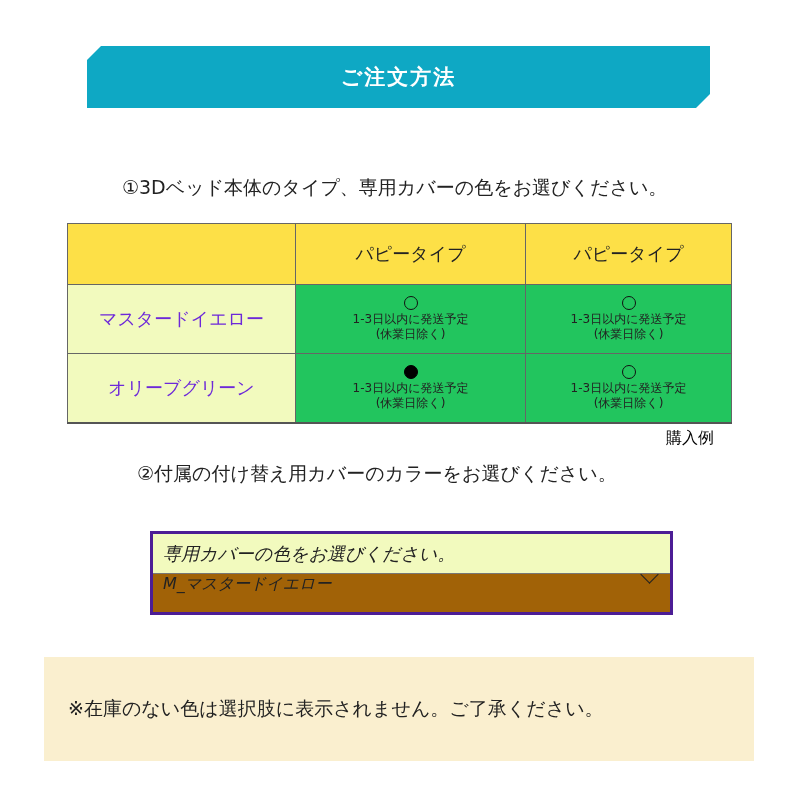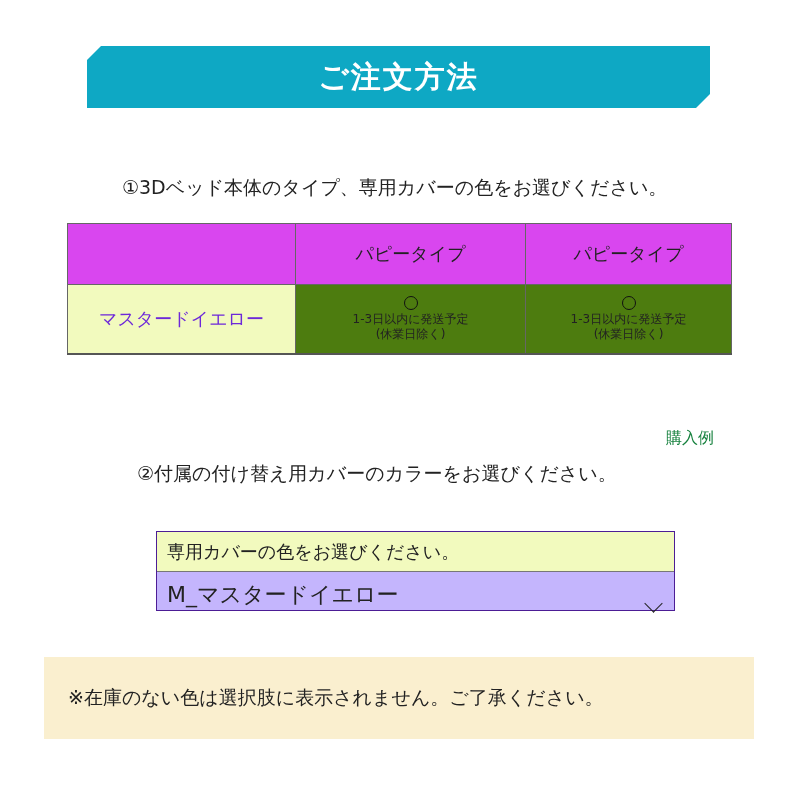--- a/index.html
+++ b/index.html
@@ -6,47 +6,47 @@
   body {
     width:800px; height:800px; background:#ffffff; position:relative; overflow:hidden;
     font-family: "DejaVu Sans", "Liberation Sans", sans-serif; color:#222;
   }
   .banner {
     position:absolute; left:87px; top:46px; width:623px; height:62px;
     background:#0ea8c4;
     clip-path: polygon(14px 0, 100% 0, 100% calc(100% - 14px), calc(100% - 14px) 100%, 0 100%, 0 14px);
     display:flex; align-items:center; justify-content:center;
   }
-  .banner-title { color:#fff; font-size:30px; font-weight:bold; letter-spacing:2px; }
+  .banner-title { color:#fff; font-size:21px; font-weight:bold; letter-spacing:2px; }
 
   .step1 { position:absolute; left:122px; top:175px; font-size:19px; color:#222; }
 
   table.grid {
     position:absolute; left:67px; top:223px; width:664px;
     border-collapse:collapse; table-layout:fixed;
   }
   table.grid td, table.grid th { border:1px solid #666; padding:0; text-align:center; }
   table.grid tr:last-child td { border-bottom:2px solid #555; }
-  .hdr { background:#d946ef; height:60px; font-weight:normal; font-size:18px; color:#222; }
+  .hdr { background:#fde047; height:60px; font-weight:normal; font-size:18px; color:#222; }
   .rowlabel { background:#f2fabe; font-size:18px; color:#6d28d9; }
-  .cell { background:#4d7c0f; height:68px; vertical-align:middle;margin-left:16px; }
+  .cell { background:#22c55e; height:68px; vertical-align:middle;margin-left:16px; }
   .mark { display:block; margin:0 auto 2px; width:14px; height:14px; border-radius:50%; border:1.5px solid #111; box-sizing:border-box; }
   .mark.filled { background:#000; border-color:#000; }
   .cell-text { display:block; font-size:12px; line-height:15px; color:#222; }
 
-  .caption { position:absolute; left:666px; top:428px; font-size:16px; color:#15803d; }
+  .caption { position:absolute; left:666px; top:428px; font-size:16px; color:#000000; }
 
   .step2 { position:absolute; left:137px; top:461px; font-size:19px; color:#222; }
 
-  .selectbox { position:absolute; left:156px; top:531px; width:517px; border:1px solid #4c1d95; }
+  .selectbox { position:absolute; left:150px; top:531px; width:517px; border:3px solid #4c1d95;font-style:italic; }
   .select-label { background:#f2fabe; height:39px; border-bottom:1px solid #777; display:flex; align-items:center; padding-left:10px; font-size:18px; color:#222; }
-  .select-field { height:38px; display:flex; align-items:flex-end; justify-content:space-between; padding:0 14px 0 10px; font-size:22px; color:#222; background:#c4b5fd; cursor:pointer; }
+  .select-field { height:38px; display:flex; align-items:flex-start; justify-content:space-between; padding:0 14px 0 10px; font-size:16px; color:#222; background:#a16207; cursor:pointer; }
   .chev { width:12px; height:12px; border-right:1.5px solid #222; border-bottom:1.5px solid #222; transform:rotate(45deg); margin-top:-6px; }
 
-  .notice { position:absolute; left:44px; top:657px; width:710px; height:82px; background:#faefcf; display:flex; align-items:center; padding-left:24px; box-sizing:border-box; font-size:19px; color:#222; }
+  .notice { position:absolute; left:44px; top:657px; width:710px; height:104px; background:#faefcf; display:flex; align-items:center; padding-left:24px; box-sizing:border-box; font-size:19px; color:#222; }
 </style>
 </head>
 <body>
 
 <div class="banner">
   <span class="banner-title">ご注文方法</span>
 </div>
 
 <div class="step1">①3Dベッド本体のタイプ、専用カバーの色をお選びください。</div>
 
@@ -68,20 +68,33 @@
       <span class="mark"></span>
       <span class="cell-text">1-3日以内に発送予定</span>
       <span class="cell-text">(休業日除く)</span>
     </td>
     <td class="cell">
       <span class="mark"></span>
       <span class="cell-text">1-3日以内に発送予定</span>
       <span class="cell-text">(休業日除く)</span>
     </td>
   </tr>
+  <tr>
+    <td class="rowlabel">オリーブグリーン</td>
+    <td class="cell">
+      <span class="mark filled"></span>
+      <span class="cell-text">1-3日以内に発送予定</span>
+      <span class="cell-text">(休業日除く)</span>
+    </td>
+    <td class="cell">
+      <span class="mark"></span>
+      <span class="cell-text">1-3日以内に発送予定</span>
+      <span class="cell-text">(休業日除く)</span>
+    </td>
+  </tr>
 </tbody>
   </table>
 
 <div class="caption">購入例</div>
 
 <div class="step2">②付属の付け替え用カバーのカラーをお選びください。</div>
 
 <div class="selectbox">
   <div class="select-label">専用カバーの色をお選びください。</div>
   <div class="select-field">

